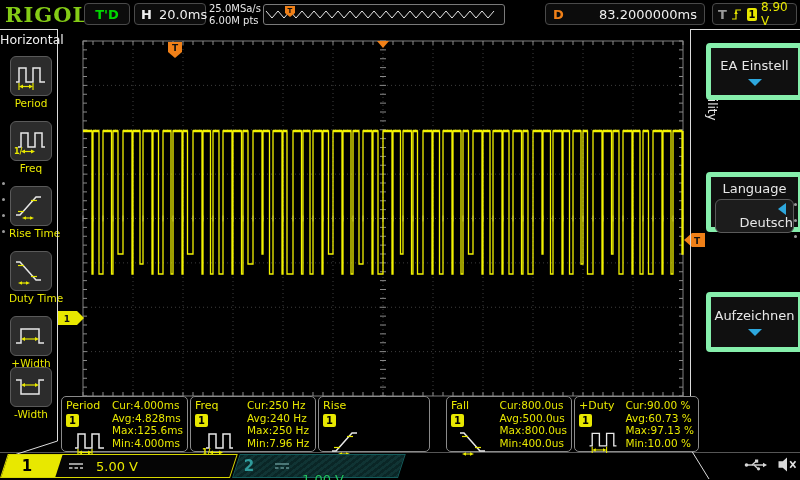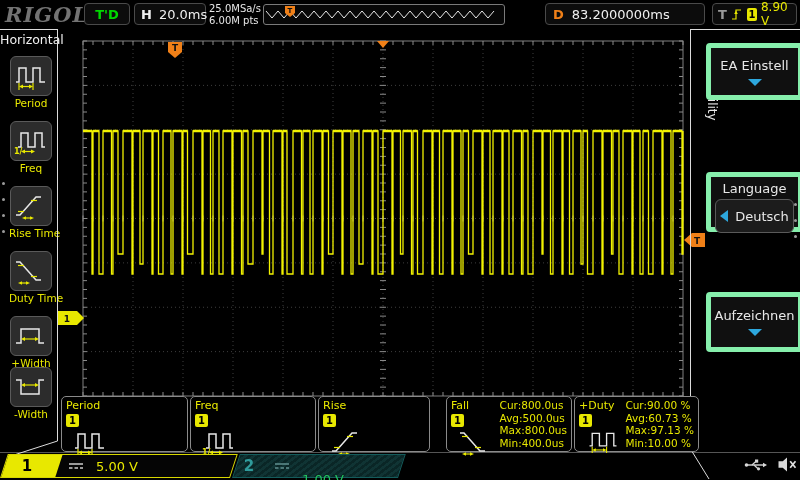--- a/index.html
+++ b/index.html
@@ -1,32 +1,32 @@
 <!DOCTYPE html>
 <html><head>
 <meta charset="utf-8">
 <style>
   html,body{margin:0;padding:0;background:#000;width:800px;height:480px;overflow:hidden;
     font-family:"DejaVu Sans",sans-serif;}
   #screen{position:relative;width:800px;height:480px;background:#000;}
   .abs{position:absolute;}
   
   .logo{left:5px;top:2px;font-family:"DejaVu Serif",serif;font-weight:bold;font-size:21px;
-    color:#737373;letter-spacing:1px;font-style:italic;}
+    color:#84cc16;letter-spacing:1px;}
   .tbx{top:3px;height:22px;background:#0c0c0c;border:1px solid #4a4a4a;border-radius:4px;
     display:flex;align-items:center;box-sizing:border-box;}
   .trigstat{left:84px;width:46px;justify-content:center;color:#00d800;font-weight:bold;font-size:13px;}
   .hbox{left:134px;width:72px;padding:0 6px;gap:7px;color:#f0f0f0;font-size:13px;}
   .hbox b{font-size:13px;}
   .acq{left:209px;top:3px;color:#e8e8e8;font-size:10px;line-height:11.5px;}
   .thumb{left:263px;top:4px;width:242px;height:21px;background:#070707;border:1px solid #7a7a7a;
     border-radius:3px;box-sizing:border-box;overflow:hidden;}
   .dbox{left:545px;width:160px;padding:0 7px;font-size:13px;color:#f0f0f0;gap:8px;}
   .dbox b{color:#f08018;}
-  .dbox span{flex:1;text-align:left;}
+  .dbox span{flex:1;text-align:right;}
   .trgbox{left:712px;width:85px;padding:0 5px;gap:4px;font-size:12px;}
   .trgbox b{color:#9a9a9a;font-size:13px;}
   .badge1{background:#e8e800;color:#000;font-weight:bold;font-size:10px;width:13px;height:13px;
     border-radius:2px;display:inline-flex;align-items:center;justify-content:center;}
   .yel{color:#e8e800;}
   
   .lmenu-title{left:0;top:32px;width:57px;text-align:center;color:#f0f0f0;font-size:12.5px;}
   .litem{left:9px;width:44px;text-align:center;cursor:pointer;}
   .licon{width:40px;height:38px;margin:0 auto;background:#2c2c2c;border:1px solid #5a5a5a;
     border-radius:6px;display:flex;align-items:center;justify-content:center;}
@@ -37,21 +37,21 @@
     transform-origin:center;width:60px;text-align:center;}
   .ritem{left:706px;width:97px;background:#101010;border:5px solid #86efac;border-radius:4px;
     box-sizing:border-box;color:#e8e8e8;font-size:13px;text-align:center;cursor:pointer;}
   .ritem .rlabel{margin-top:4px;}
   .ritem.center{display:flex;flex-direction:column;align-items:center;justify-content:center;}
   .tri-down{width:0;height:0;border-left:7px solid transparent;border-right:7px solid transparent;
     border-top:7px solid #2da7dd;margin:6px auto 0;}
   .tri-left{width:0;height:0;border-top:6px solid transparent;border-bottom:6px solid transparent;
     border-right:8px solid #2da7dd;display:inline-block;margin-right:7px;}
   .innerbtn{margin:3px 4px 4px;background:#1c1c1c;border:1px solid #5a5a5a;border-radius:6px;
-    height:32px;display:flex;align-items:center;justify-content:center;}
+    height:32px;display:flex;align-items:flex-end;justify-content:center;flex-direction:column;}
   
   .meas{top:396px;height:56px;background:#000;border:1px solid #8a8a8a;border-radius:5px;
     box-sizing:border-box;display:flex;padding:2px 4px;}
   .mleft{width:50px;position:relative;}
   .mname{color:#e8e800;font-size:11px;white-space:nowrap;}
   .mleft .badge1{position:absolute;left:0;top:15px;}
   .mleft .micon{position:absolute;left:6px;top:28px;}
   .mrows{flex:1;padding-left:2px;}
   .mrows div{color:#e6e600;font-size:10.5px;line-height:12.6px;white-space:nowrap;}
   
@@ -583,34 +583,46 @@
           <svg width="36" height="30" viewBox="0 0 34 30">
             <path class="w" d="M2 21 H5 V7 H12 V21 H19 V7 H26 V21 H31"></path>
             <line class="y" x1="5" y1="22" x2="5" y2="29"></line>
             <line class="y" x1="19" y1="22" x2="19" y2="29"></line>
             <line class="y" x1="7" y1="25.5" x2="17" y2="25.5"></line>
             <polygon class="yf" points="5,25.5 9,23.5 9,27.5"></polygon>
             <polygon class="yf" points="19,25.5 15,23.5 15,27.5"></polygon>
           </svg>
         </span>
     </div>
+    <div class="mrows">
+      <div>Cur:4.000ms</div>
+      <div>Avg:4.828ms</div>
+      <div>Max:125.6ms</div>
+      <div>Min:4.000ms</div>
+    </div>
   </div>
   <div class="abs meas" style="left:190px;width:126px;z-index:2">
     <div class="mleft">
       <div class="mname">Freq</div>
       <span class="badge1">1</span>
       <span class="micon">
           <svg width="36" height="30" viewBox="0 0 34 30">
             <path class="w" d="M4 21 H7 V7 H14 V21 H21 V7 H28 V21 H31"></path>
             <text class="yt" x="0" y="28">1/</text>
             <line class="y" x1="10" y1="25.5" x2="19" y2="25.5"></line>
             <polygon class="yf" points="7,25.5 11,23.5 11,27.5"></polygon>
             <polygon class="yf" points="21,25.5 17,23.5 17,27.5"></polygon>
           </svg>
         </span>
+    </div>
+    <div class="mrows">
+      <div>Cur:250 Hz</div>
+      <div>Avg:240 Hz</div>
+      <div>Max:250 Hz</div>
+      <div>Min:7.96 Hz</div>
     </div>
   </div>
   <div class="abs meas" style="left:318px;width:112px;z-index:2">
     <div class="mleft">
       <div class="mname">Rise</div>
       <span class="badge1">1</span>
       <span class="micon">
           <svg width="36" height="30" viewBox="0 0 34 30">
             <path class="w" d="M2 24 H6 L22 6 H27"></path>
             <line class="y" x1="4" y1="20.5" x2="10" y2="20.5"></line>

